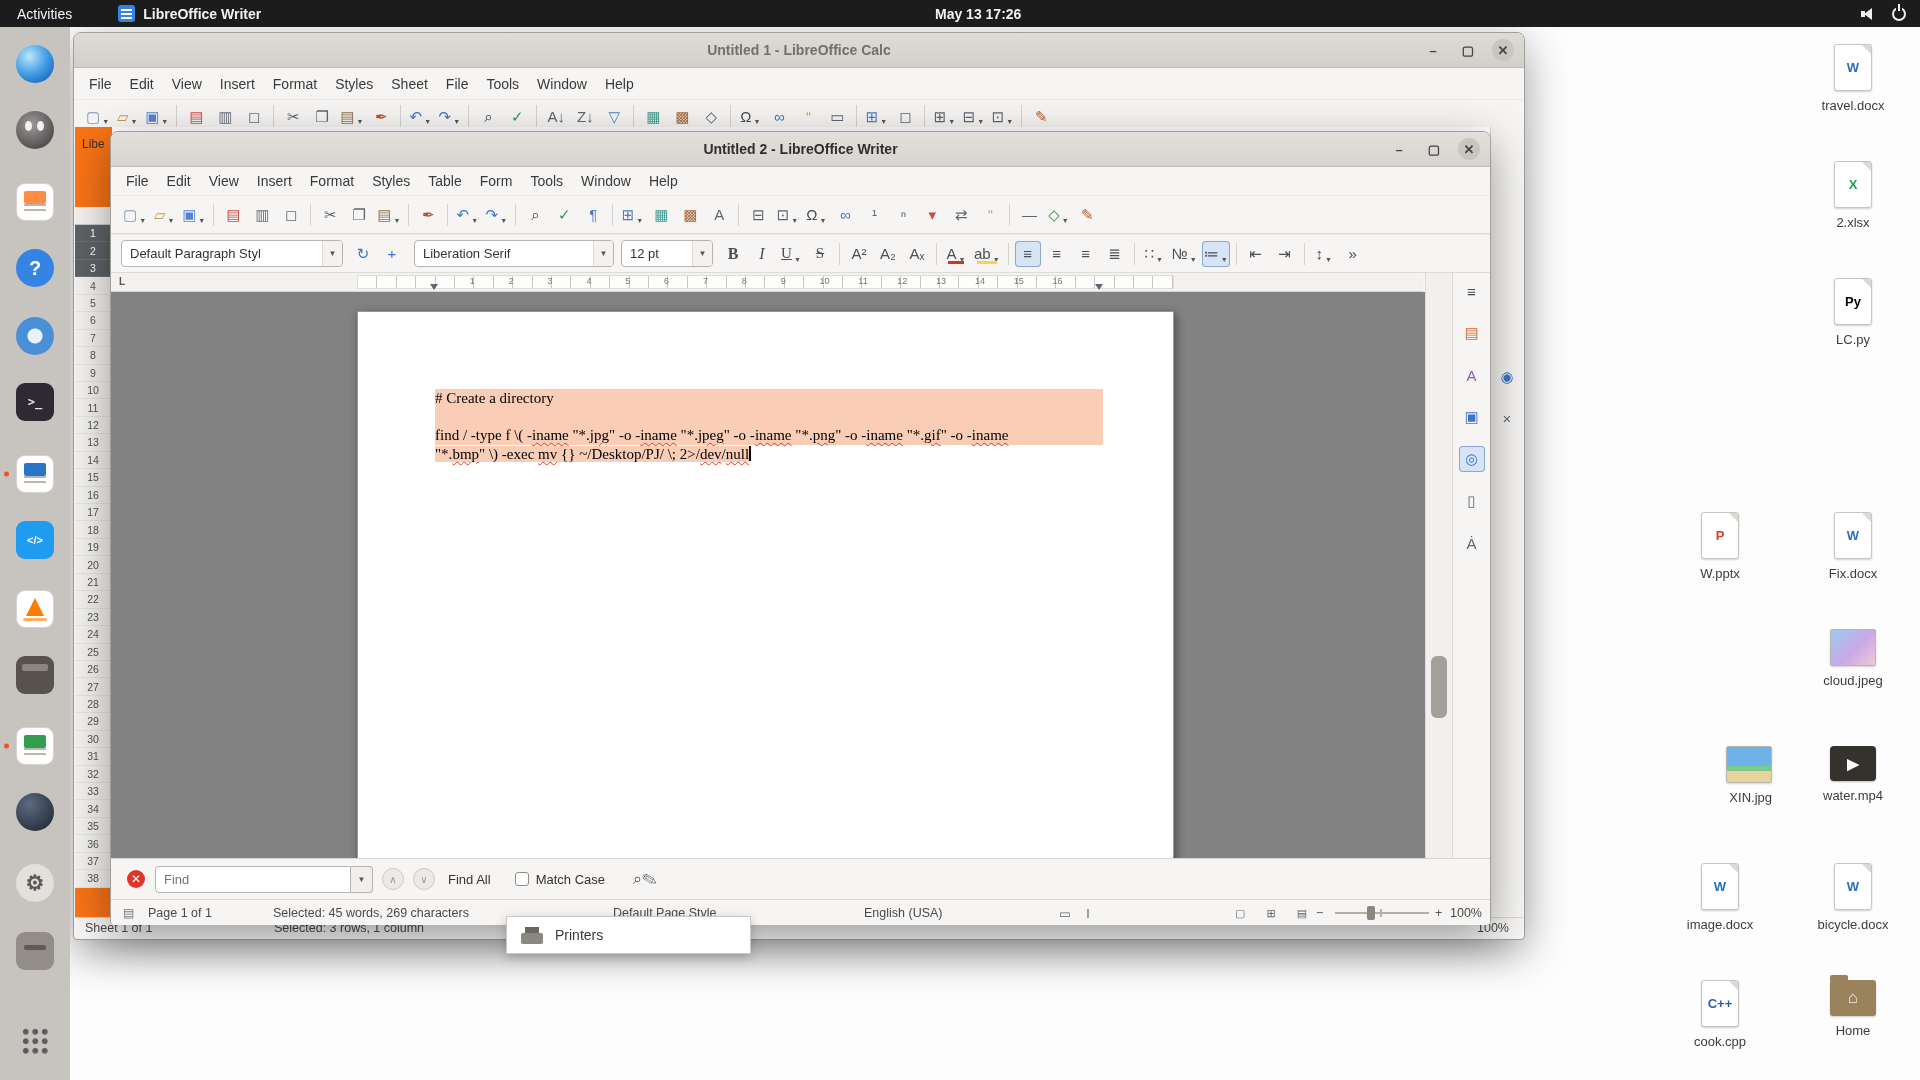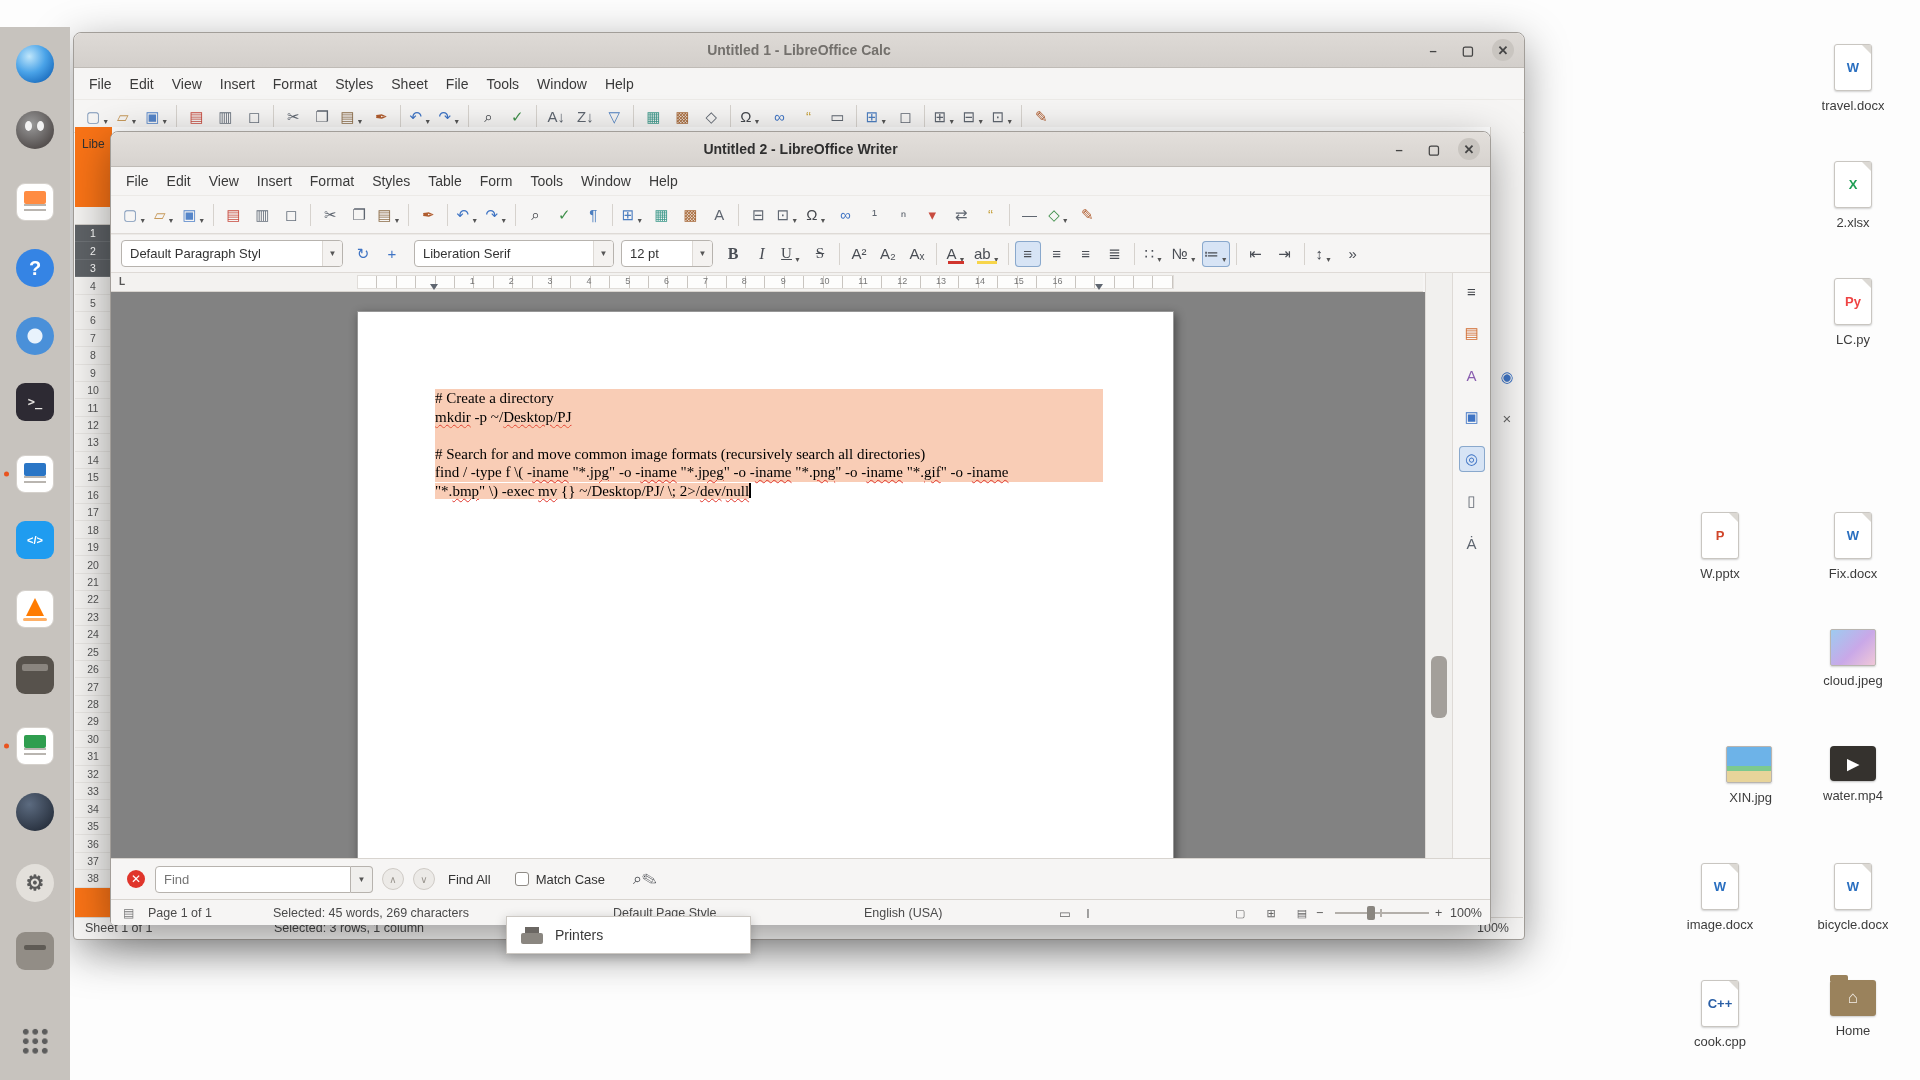--- a/index.html
+++ b/index.html
@@ -653,23 +653,21 @@
         <span class="rnum" style="left: 825.05px;">13</span>
         <span class="rnum" style="left: 863.9px;">14</span>
         <span class="rnum" style="left: 902.75px;">15</span>
         <span class="rnum" style="left: 941.6px;">16</span>
       </div>
 
     <div class="docarea">
       <div class="page">
         <div class="textblock" id="writer-lines">
             <div class="dline hl"><span># Create a directory</span></div>
-            <div class="dline hl"><span class="m">mkdir</span><span> -p ~/</span><span class="m">Desktop/PJ</span></div>
             <div class="dline hl"><span></span></div>
-            <div class="dline hl"><span># Search for and move common image formats (recursively search all directories)</span></div>
             <div class="dline hl"><span>find / -type f \( -</span><span class="m">iname</span><span> "*.</span><span class="m">jpg</span><span>" -o -</span><span class="m">iname</span><span> "*.</span><span class="m">jpeg</span><span>" -o -</span><span class="m">iname</span><span> "*.</span><span class="m">png</span><span>" -o -</span><span class="m">iname</span><span> "*.</span><span class="m">gif</span><span>" -o -</span><span class="m">iname</span></div>
             <div class="dline"><span class="hlspan"><span>"*.</span><span class="m">bmp</span><span>" \) -exec </span><span class="m">mv</span><span> {} ~/Desktop/PJ/ \; 2&gt;/</span><span class="m">dev</span><span>/</span><span class="m">null</span></span><span class="caret"></span></div>
           </div>
       </div>
     </div>
 
     <div class="vscrollcol">
       <div class="vthumb"></div>
     </div>
     <div class="wsidebar" id="writer-sidebar">
@@ -773,21 +771,21 @@
         <span class="flabel">travel.docx</span>
       </div>
       <div class="dfile" style="left: 1801px; top: 161px;">
         <div class="fi fi-page">
           <span class="badge" style="color: rgb(31, 158, 84);">X</span>
         </div>
         <span class="flabel">2.xlsx</span>
       </div>
       <div class="dfile" style="left: 1801px; top: 278px;">
         <div class="fi fi-page">
-          <span class="badge" style="color: #ef4444;">Py</span>
+          <span class="badge" style="color: #000000;">Py</span>
         </div>
         <span class="flabel">LC.py</span>
       </div>
       <div class="dfile" style="left: 1668px; top: 512px;">
         <div class="fi fi-page">
           <span class="badge" style="color: rgb(208, 69, 42);">P</span>
         </div>
         <span class="flabel">W.pptx</span>
       </div>
       <div class="dfile" style="left: 1801px; top: 512px;">
@@ -829,14 +827,26 @@
         <span class="flabel">cook.cpp</span>
       </div>
       <div class="dfile" style="left: 1801px; top: 980px;">
         <div class="fi fi-folder">
           <span class="badge">⌂</span>
         </div>
         <span class="flabel">Home</span>
       </div>
     </div>
 
+  <div class="topbar">
+    <span class="tb-activities">Activities</span>
+    <div class="tb-app">
+      <span class="tb-appicon"></span>
+      <span>LibreOffice Writer</span>
+    </div>
+    <span class="tb-clock">May 13 17:26</span>
+    <div class="tb-right">
+      <span class="spk"></span>
+      <span class="pwr"></span>
+    </div>
+  </div>
 
 </div>
 
 </body></html>

